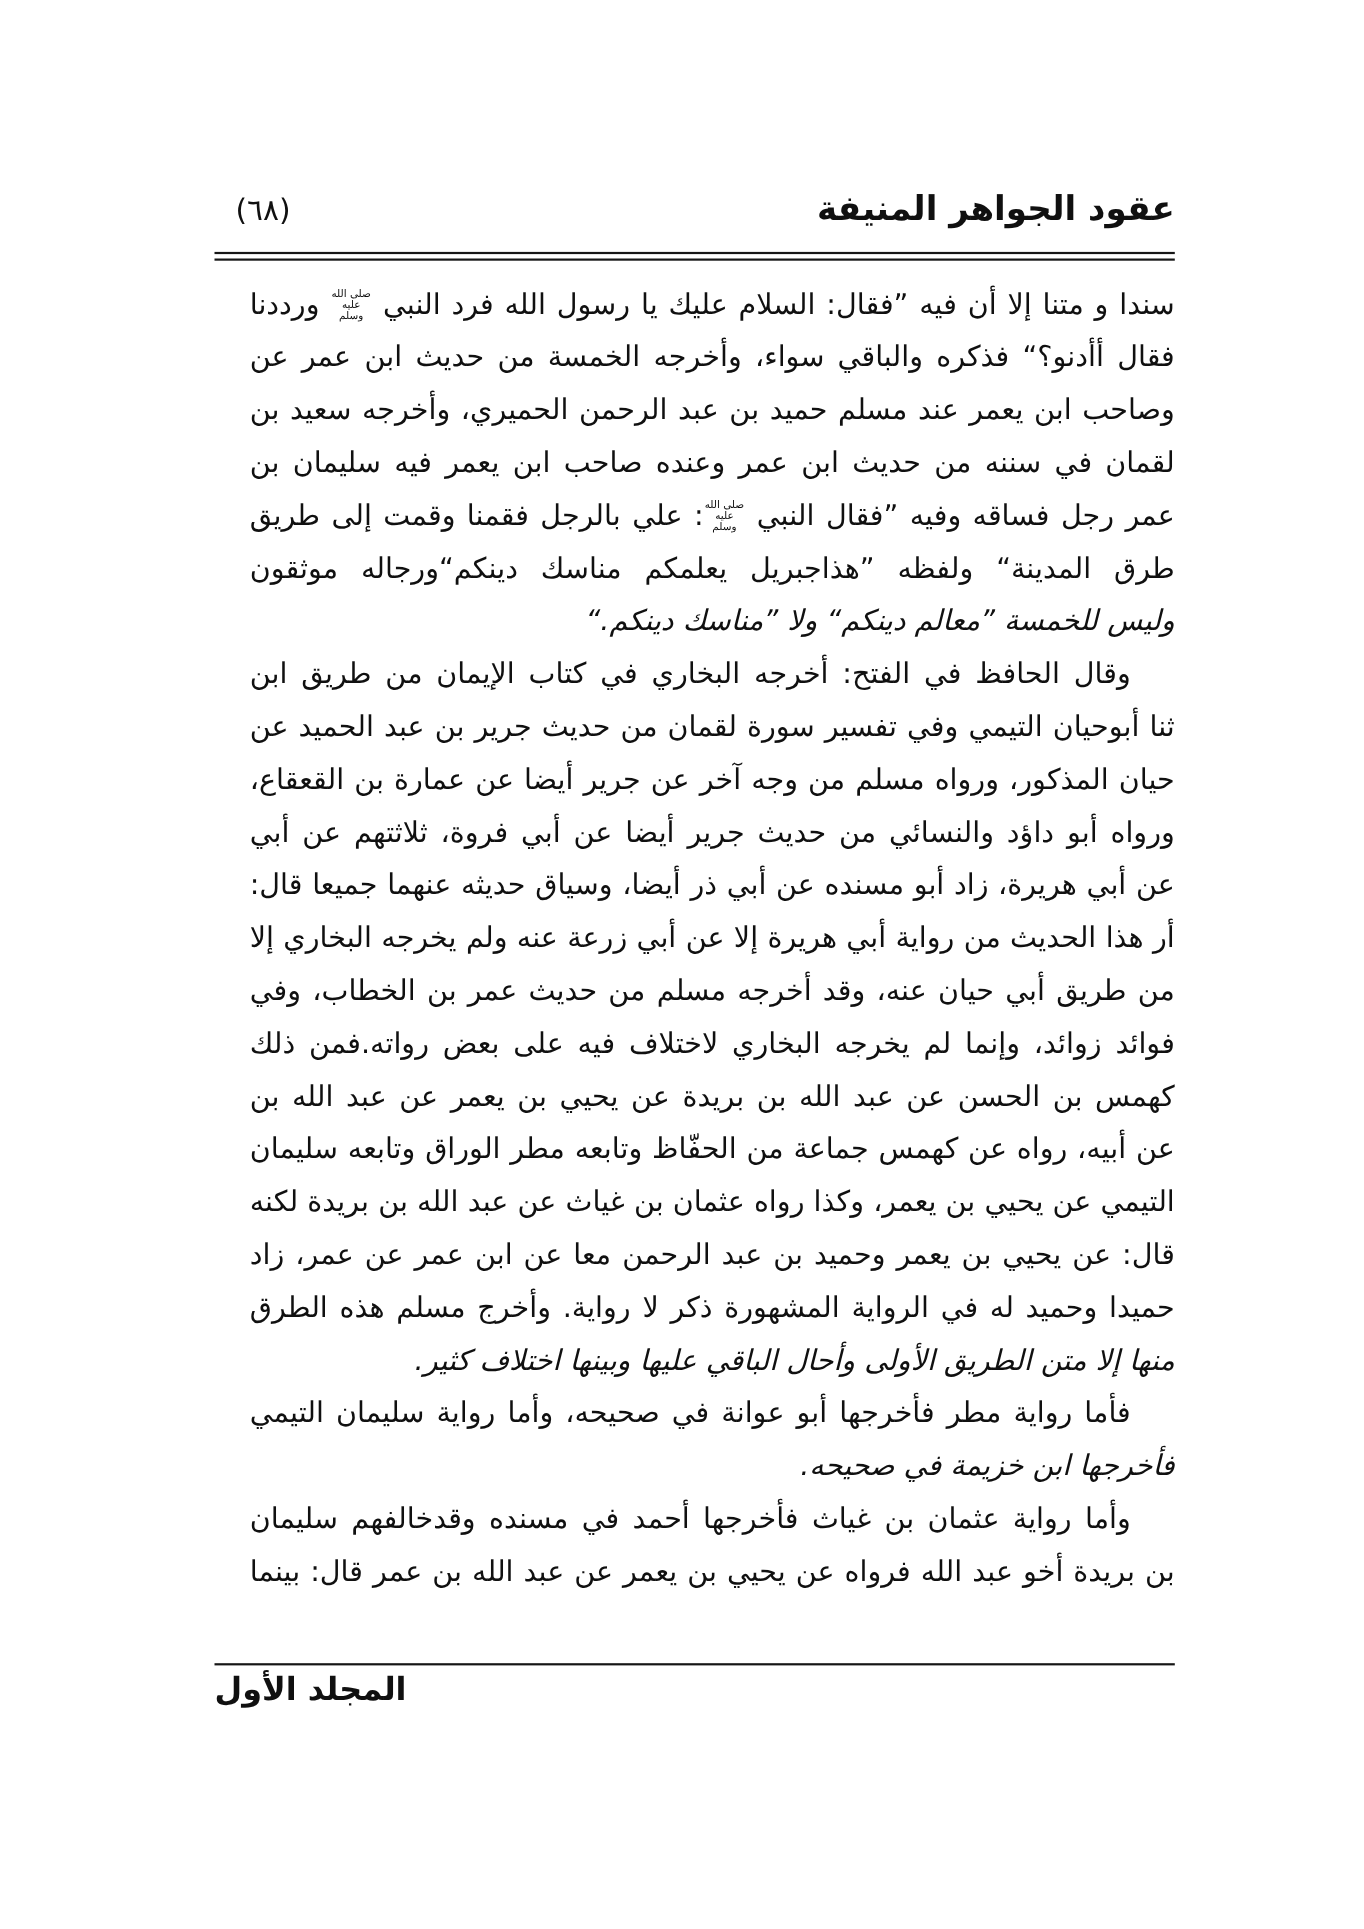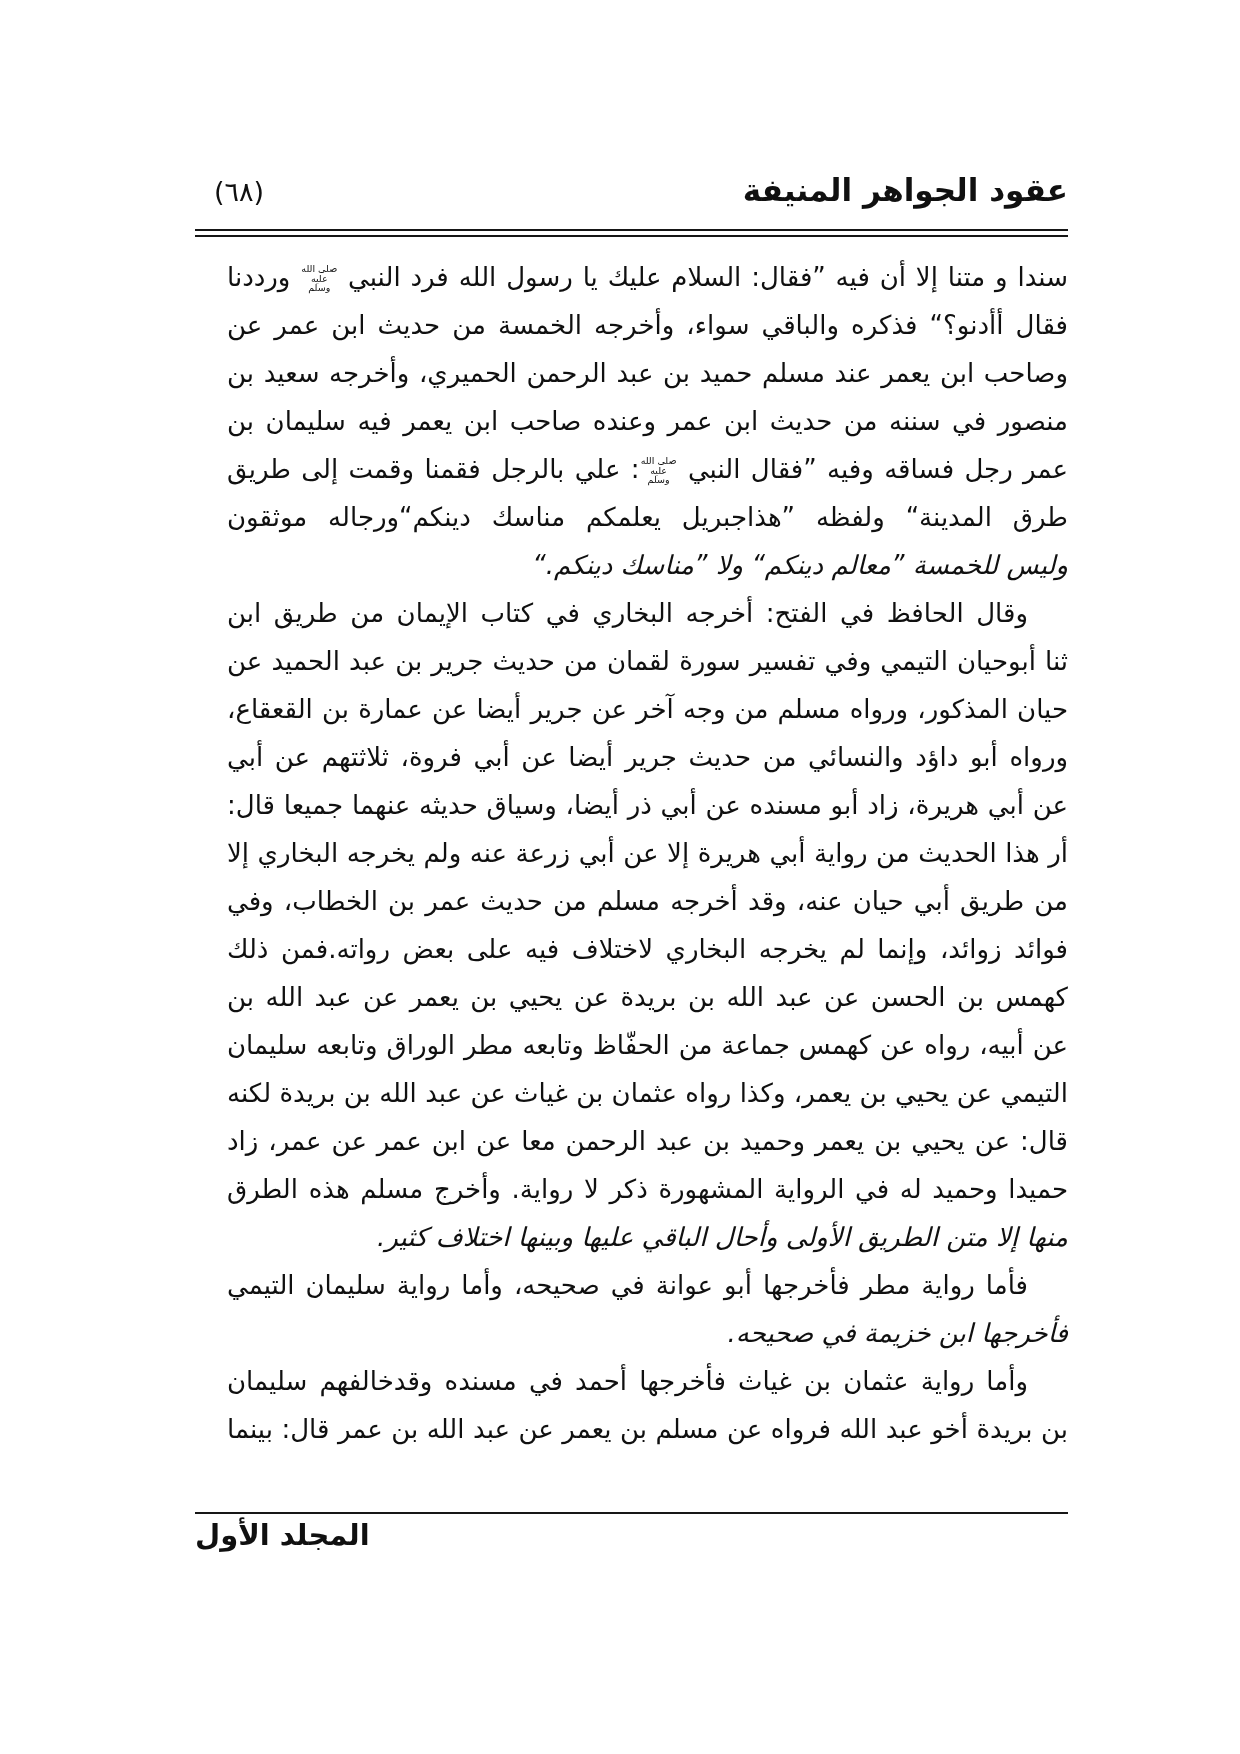--- a/index.html
+++ b/index.html
@@ -32,39 +32,39 @@
   <div class="header">
     <div class="title">عقود الجواهر المنيفة</div>
     <div class="pagenum">(٦٨)</div>
   </div>
   <div class="header-rule"></div>
 
   <div class="body-text">
       <div class="line">سندا و متنا إلا أن فيه ”فقال: السلام عليك يا رسول الله فرد النبي <span class="pbuh">صلى الله عليه وسلم</span> ورددنا</div>
       <div class="line">فقال أأدنو؟“ فذكره والباقي سواء، وأخرجه الخمسة من حديث ابن عمر عن أبيه</div>
       <div class="line">وصاحب ابن يعمر عند مسلم حميد بن عبد الرحمن الحميري، وأخرجه سعيد بن</div>
-      <div class="line">منصور في سننه من حديث ابن عمر وعنده صاحب ابن يعمر فيه سليمان بن</div>
+      <div class="line">لقمان في سننه من حديث ابن عمر وعنده صاحب ابن يعمر فيه سليمان بن</div>
       <div class="line">عمر رجل فساقه وفيه ”فقال النبي <span class="pbuh">صلى الله عليه وسلم</span>: علي بالرجل فقمنا وقمت إلى طريق من</div>
       <div class="line">طرق المدينة“ ولفظه ”هذاجبريل يعلمكم مناسك دينكم“ورجاله موثقون</div>
       <div class="line end">وليس للخمسة ”معالم دينكم“ ولا ”مناسك دينكم.“</div>
       <div class="line indent">وقال الحافظ في الفتح: أخرجه البخاري في كتاب الإيمان من طريق ابن علية</div>
       <div class="line">ثنا أبوحيان التيمي وفي تفسير سورة لقمان من حديث جرير بن عبد الحميد عن أبي</div>
       <div class="line">حيان المذكور، ورواه مسلم من وجه آخر عن جرير أيضا عن عمارة بن القعقاع،</div>
       <div class="line">ورواه أبو داؤد والنسائي من حديث جرير أيضا عن أبي فروة، ثلاثتهم عن أبي زرعة</div>
       <div class="line">عن أبي هريرة، زاد أبو مسنده عن أبي ذر أيضا، وسياق حديثه عنهما جميعا قال: و لم</div>
       <div class="line">أر هذا الحديث من رواية أبي هريرة إلا عن أبي زرعة عنه ولم يخرجه البخاري إلا</div>
       <div class="line">من طريق أبي حيان عنه، وقد أخرجه مسلم من حديث عمر بن الخطاب، وفي سياقه</div>
       <div class="line">فوائد زوائد، وإنما لم يخرجه البخاري لاختلاف فيه على بعض رواته.فمن ذلك رواية</div>
       <div class="line">كهمس بن الحسن عن عبد الله بن بريدة عن يحيي بن يعمر عن عبد الله بن عمر</div>
       <div class="line">عن أبيه، رواه عن كهمس جماعة من الحفّاظ وتابعه مطر الوراق وتابعه سليمان</div>
       <div class="line">التيمي عن يحيي بن يعمر، وكذا رواه عثمان بن غياث عن عبد الله بن بريدة لكنه</div>
       <div class="line">قال: عن يحيي بن يعمر وحميد بن عبد الرحمن معا عن ابن عمر عن عمر، زاد فيه</div>
       <div class="line">حميدا وحميد له في الرواية المشهورة ذكر لا رواية. وأخرج مسلم هذه الطرق ولم يسق</div>
       <div class="line end">منها إلا متن الطريق الأولى وأحال الباقي عليها وبينها اختلاف كثير.</div>
       <div class="line indent">فأما رواية مطر فأخرجها أبو عوانة في صحيحه، وأما رواية سليمان التيمي</div>
       <div class="line end">فأخرجها ابن خزيمة في صحيحه.</div>
       <div class="line indent">وأما رواية عثمان بن غياث فأخرجها أحمد في مسنده وقدخالفهم سليمان</div>
-      <div class="line">بن بريدة أخو عبد الله فرواه عن مسلم بن يعمر عن عبد الله بن عمر قال: بينما</div>
+      <div class="line">بن بريدة أخو عبد الله فرواه عن يحيي بن يعمر عن عبد الله بن عمر قال: بينما</div>
     </div>
 
   <div class="footer-rule"></div>
   <div class="footer">المجلد الأول</div>
 </div>
 
 </body></html>

